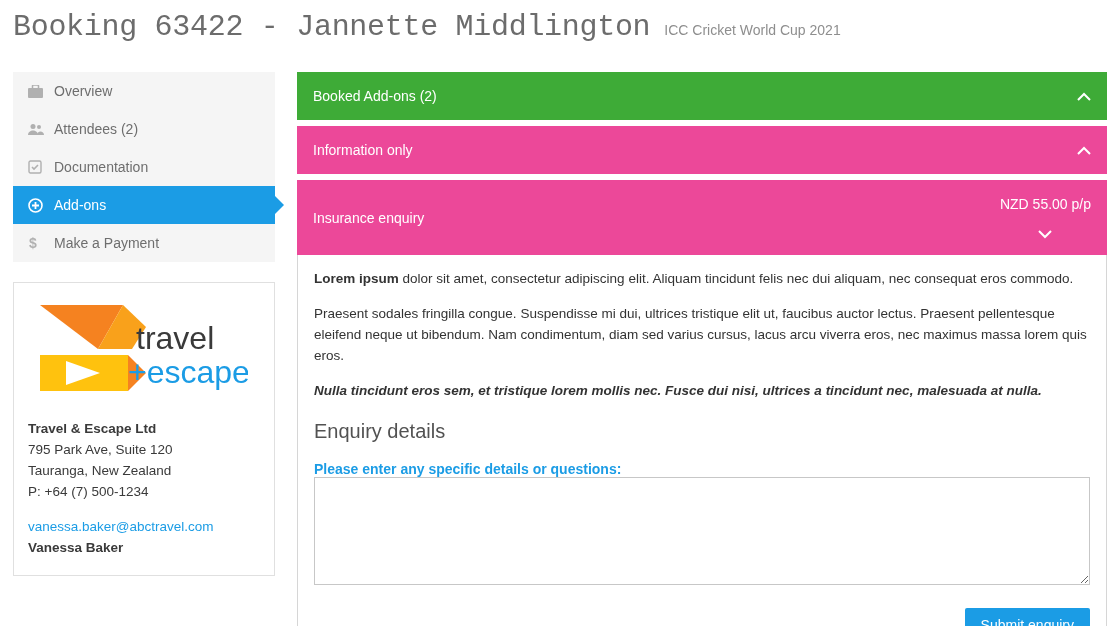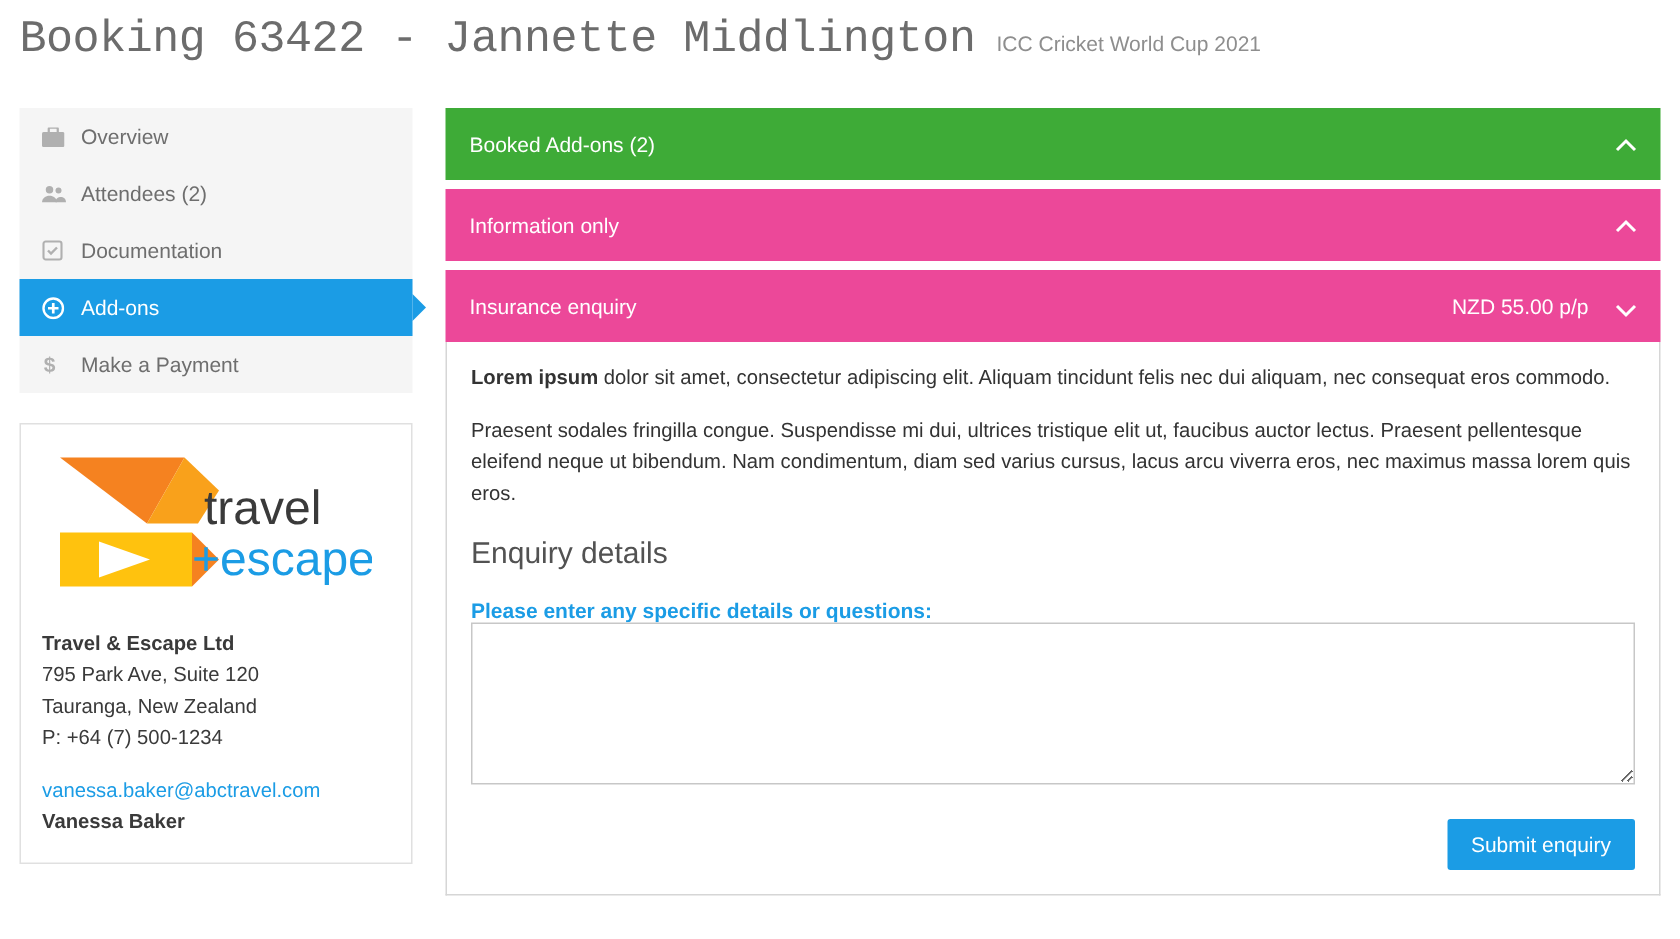--- a/index.html
+++ b/index.html
@@ -92,21 +92,21 @@
     align-items: center;
     justify-content: space-between;
     padding: 16px 16px;
     color: #fff;
     cursor: pointer;
     font-size: 14px;
   }
   .panel-green { background: #3eab37; }
   .panel-dark  { background: #ec4899; }
   .panel-header .chev { font-size: 14px; }
-  .panel-price-wrap { display:flex; align-items:flex-end; gap:18px;}
+  .panel-price-wrap { display:flex; align-items:center; gap:18px;flex-direction:column;}
   .panel-body {
     border: 1px solid #d6d6d6;
     border-top: none;
     padding: 14px 16px 16px 16px;
   }
   .desc p { margin-bottom: 14px; line-height: 1.55; font-size: 13.5px; }
   .desc .bold-line { font-weight: 700; }
   .section-title {
     font-size: 20px;
     font-weight: 400;
@@ -258,20 +258,21 @@
             <svg width="14" height="9" viewBox="0 0 14 9">
                 <path d="M1 1l6 6 6-6" fill="none" stroke="currentColor" stroke-width="2"></path>
               </svg>
           </span>
         </span>
       </div>
       <div class="panel-body">
         <div class="desc">
           <p><strong>Lorem ipsum</strong><span> dolor sit amet, consectetur adipiscing elit. Aliquam tincidunt felis nec dui aliquam, nec consequat eros commodo.</span></p>
           <p>Praesent sodales fringilla congue. Suspendisse mi dui, ultrices tristique elit ut, faucibus auctor lectus. Praesent pellentesque eleifend neque ut bibendum. Nam condimentum, diam sed varius cursus, lacus arcu viverra eros, nec maximus massa lorem quis eros.</p>
+          <p class="bold-line"><em><strong>Nulla tincidunt eros sem, et tristique lorem mollis nec. Fusce dui nisi, ultrices a tincidunt nec, malesuada at nulla.</strong></em></p>
         </div>
 
         <h2 class="section-title">Enquiry details</h2>
         <div class="field-label">Please enter any specific details or questions:</div>
         <textarea class="enquiry" style=""></textarea>
 
         <div class="actions">
           <button class="btn-primary">Submit enquiry</button>
         </div>
       </div>

